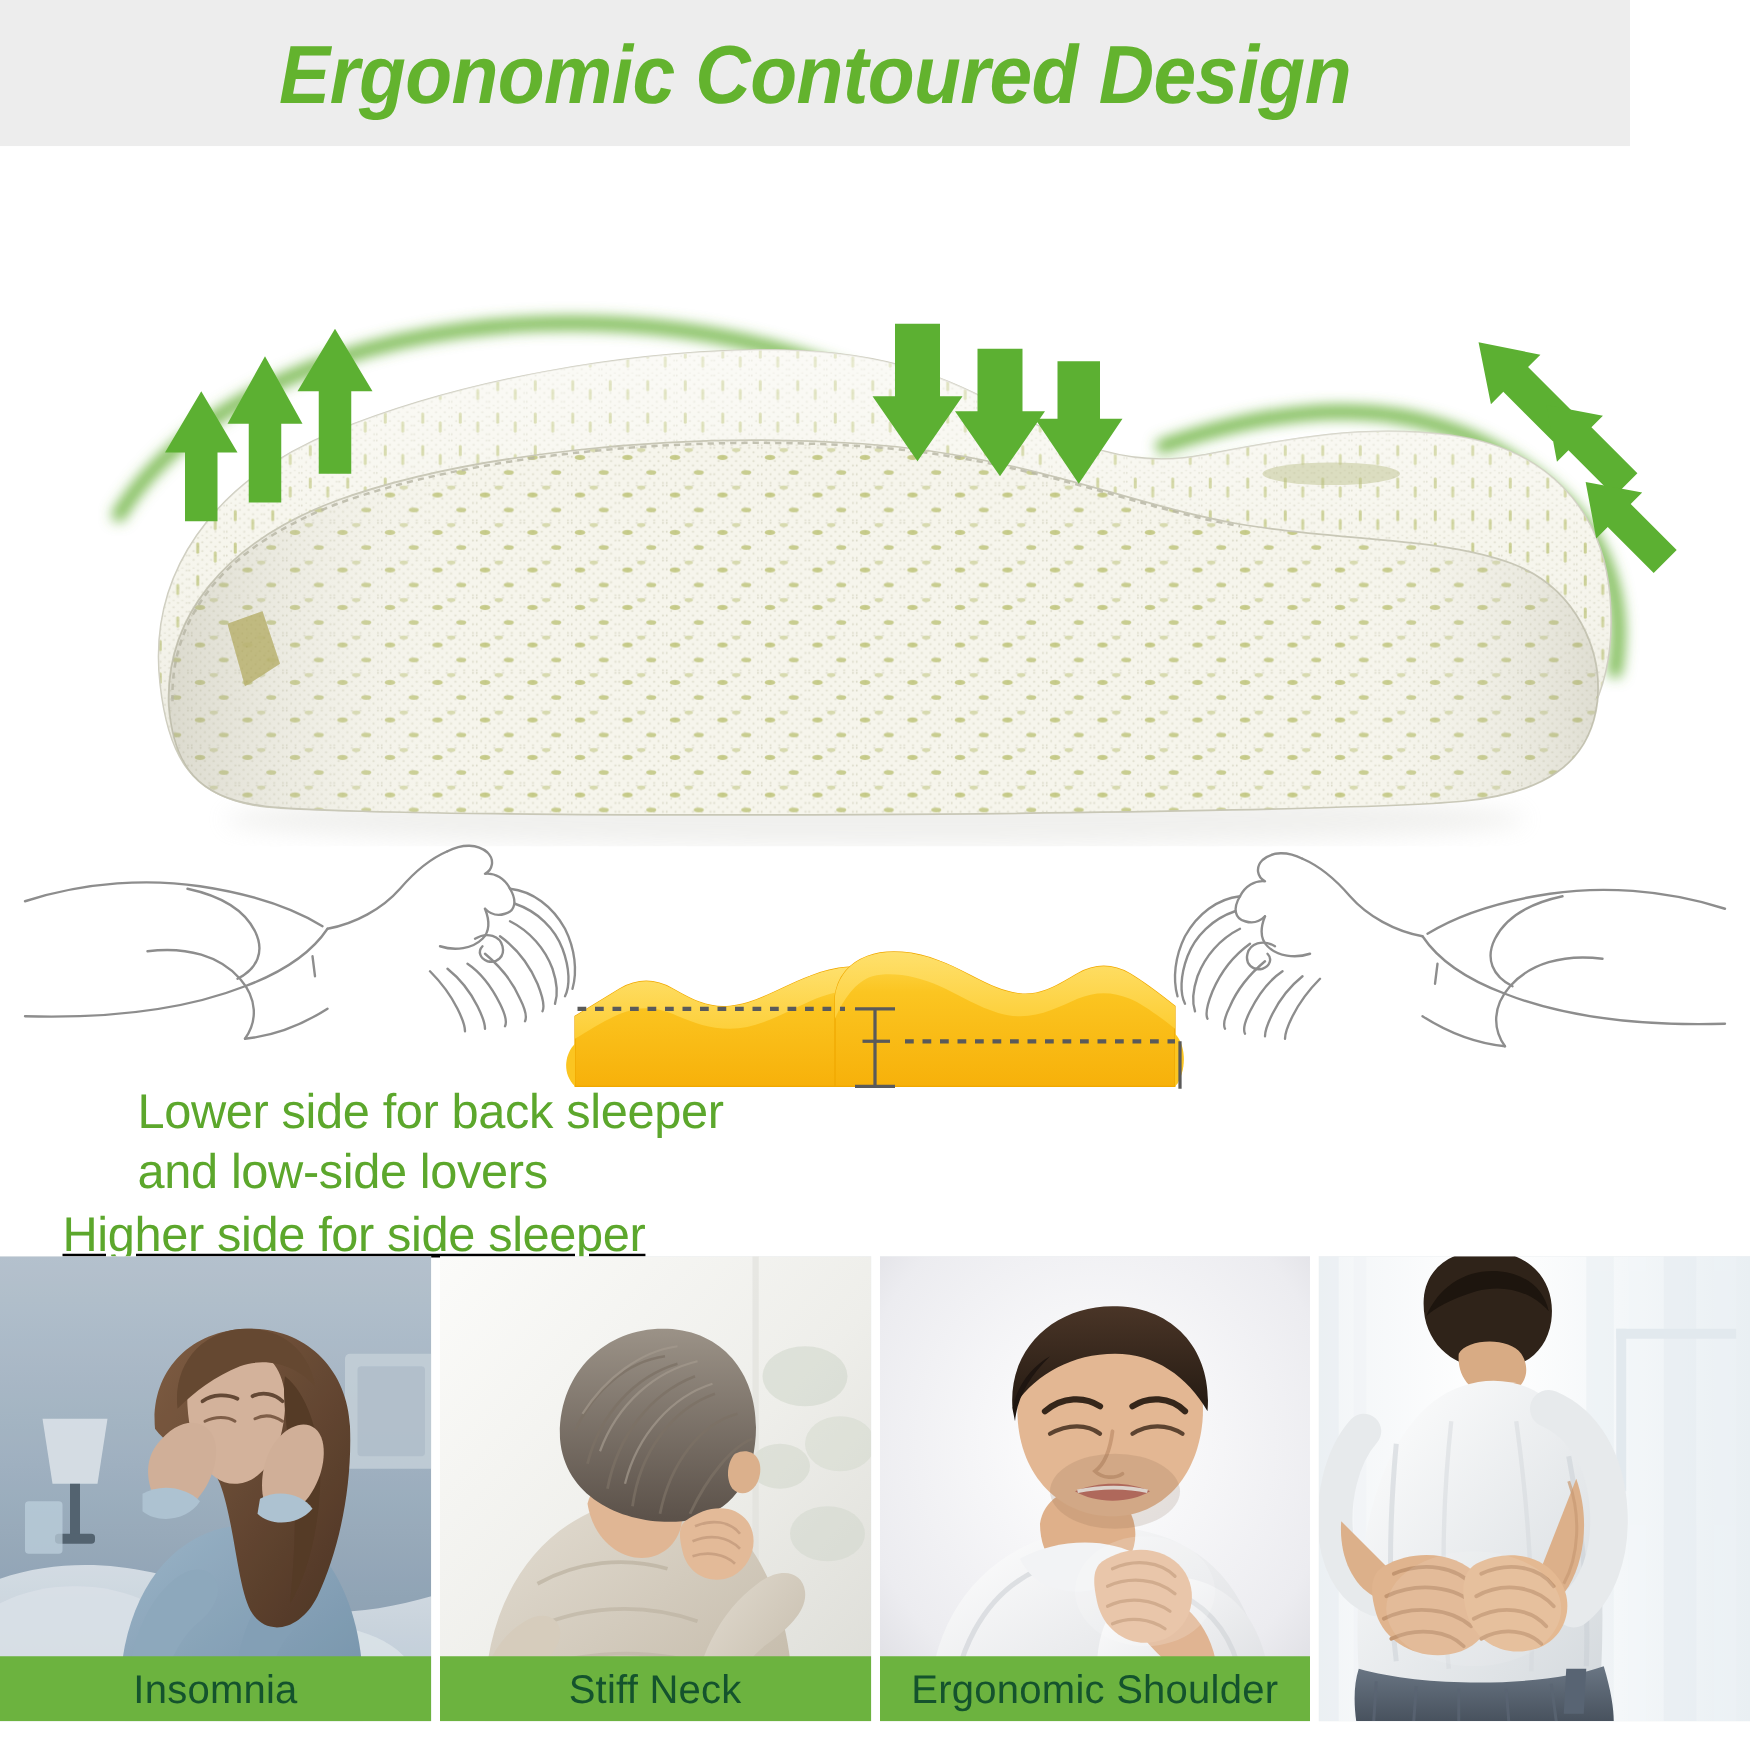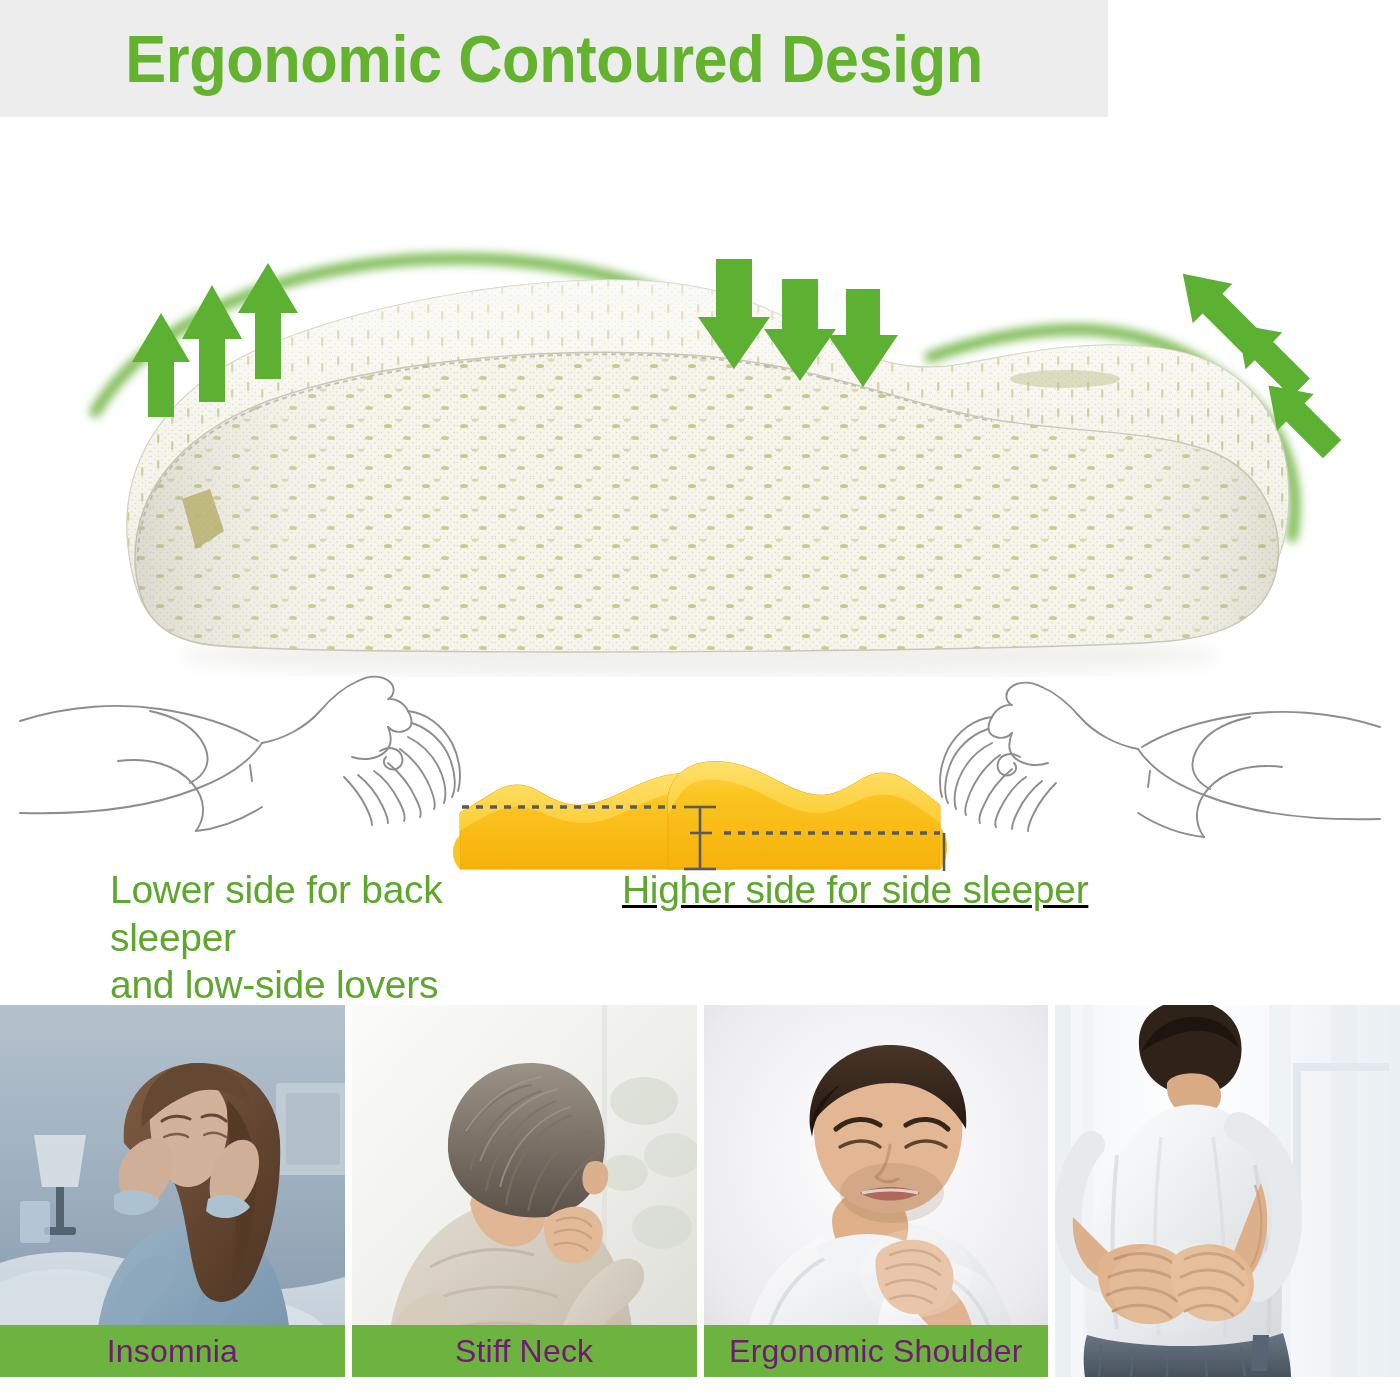--- a/index.html
+++ b/index.html
@@ -6,23 +6,23 @@
   html,body { width:1400px; height:1400px; }
   body {
     font-family:"Liberation Sans", sans-serif;
     background:#ffffff;
     position:relative;
     overflow:hidden;
   }
 
   
   .header {
-    position:absolute; left:0; top:0; width:1108px; height:117px;
+    position:absolute; left:0; top:0; width:1304px; height:117px;
     background:#ededed;
-    display:flex; align-items:center; justify-content:center;
+    display:flex; align-items:center; justify-content:center;font-style:italic;
   }
   .header-title {
     font-family:"Liberation Sans Narrow","Liberation Sans",sans-serif;
     font-weight:bold;
     font-size:66px;
     letter-spacing:-0.5px;
     color:#63b32e;
     transform:scaleX(0.93);
     transform-origin:center;
     white-space:nowrap;
@@ -39,20 +39,21 @@
   
   .diagrams {
     position:absolute; left:0; top:665px; width:1400px; height:215px;
   }
   .diagrams-svg { position:absolute; left:0; top:0; width:1400px; height:215px; }
 
   
   .captions {
     position:absolute; left:0; top:862px; width:1144px; height:130px;
     display:flex;
+    flex-direction:column;
   }
   .caption {
     flex:1 1 50%;
     padding-left:110px;
     padding-top:4px;
   }
   .caption.right { padding-left:50px;text-decoration:underline; }
   .caption p {
     color:#5ca72c;
     font-size:39px;
@@ -71,21 +72,21 @@
     width:345px; height:372px;
     overflow:hidden;
     background:#e9edf0;
   }
   .photo-art { position:absolute; left:0; top:0; width:345px; height:372px; }
   .photo-label {
     position:absolute; left:0; bottom:0; width:100%;
     height:52px;
     background:#6cb33f;
     display:flex; align-items:center; justify-content:center;
-    color:#701a75;
+    color:#14532d;
     font-size:32px;
     letter-spacing:0.2px;
     z-index:5;
   }
 </style>
 </head>
 <body>
 
 <div class="header">
   <div class="header-title">Ergonomic Contoured Design</div>

